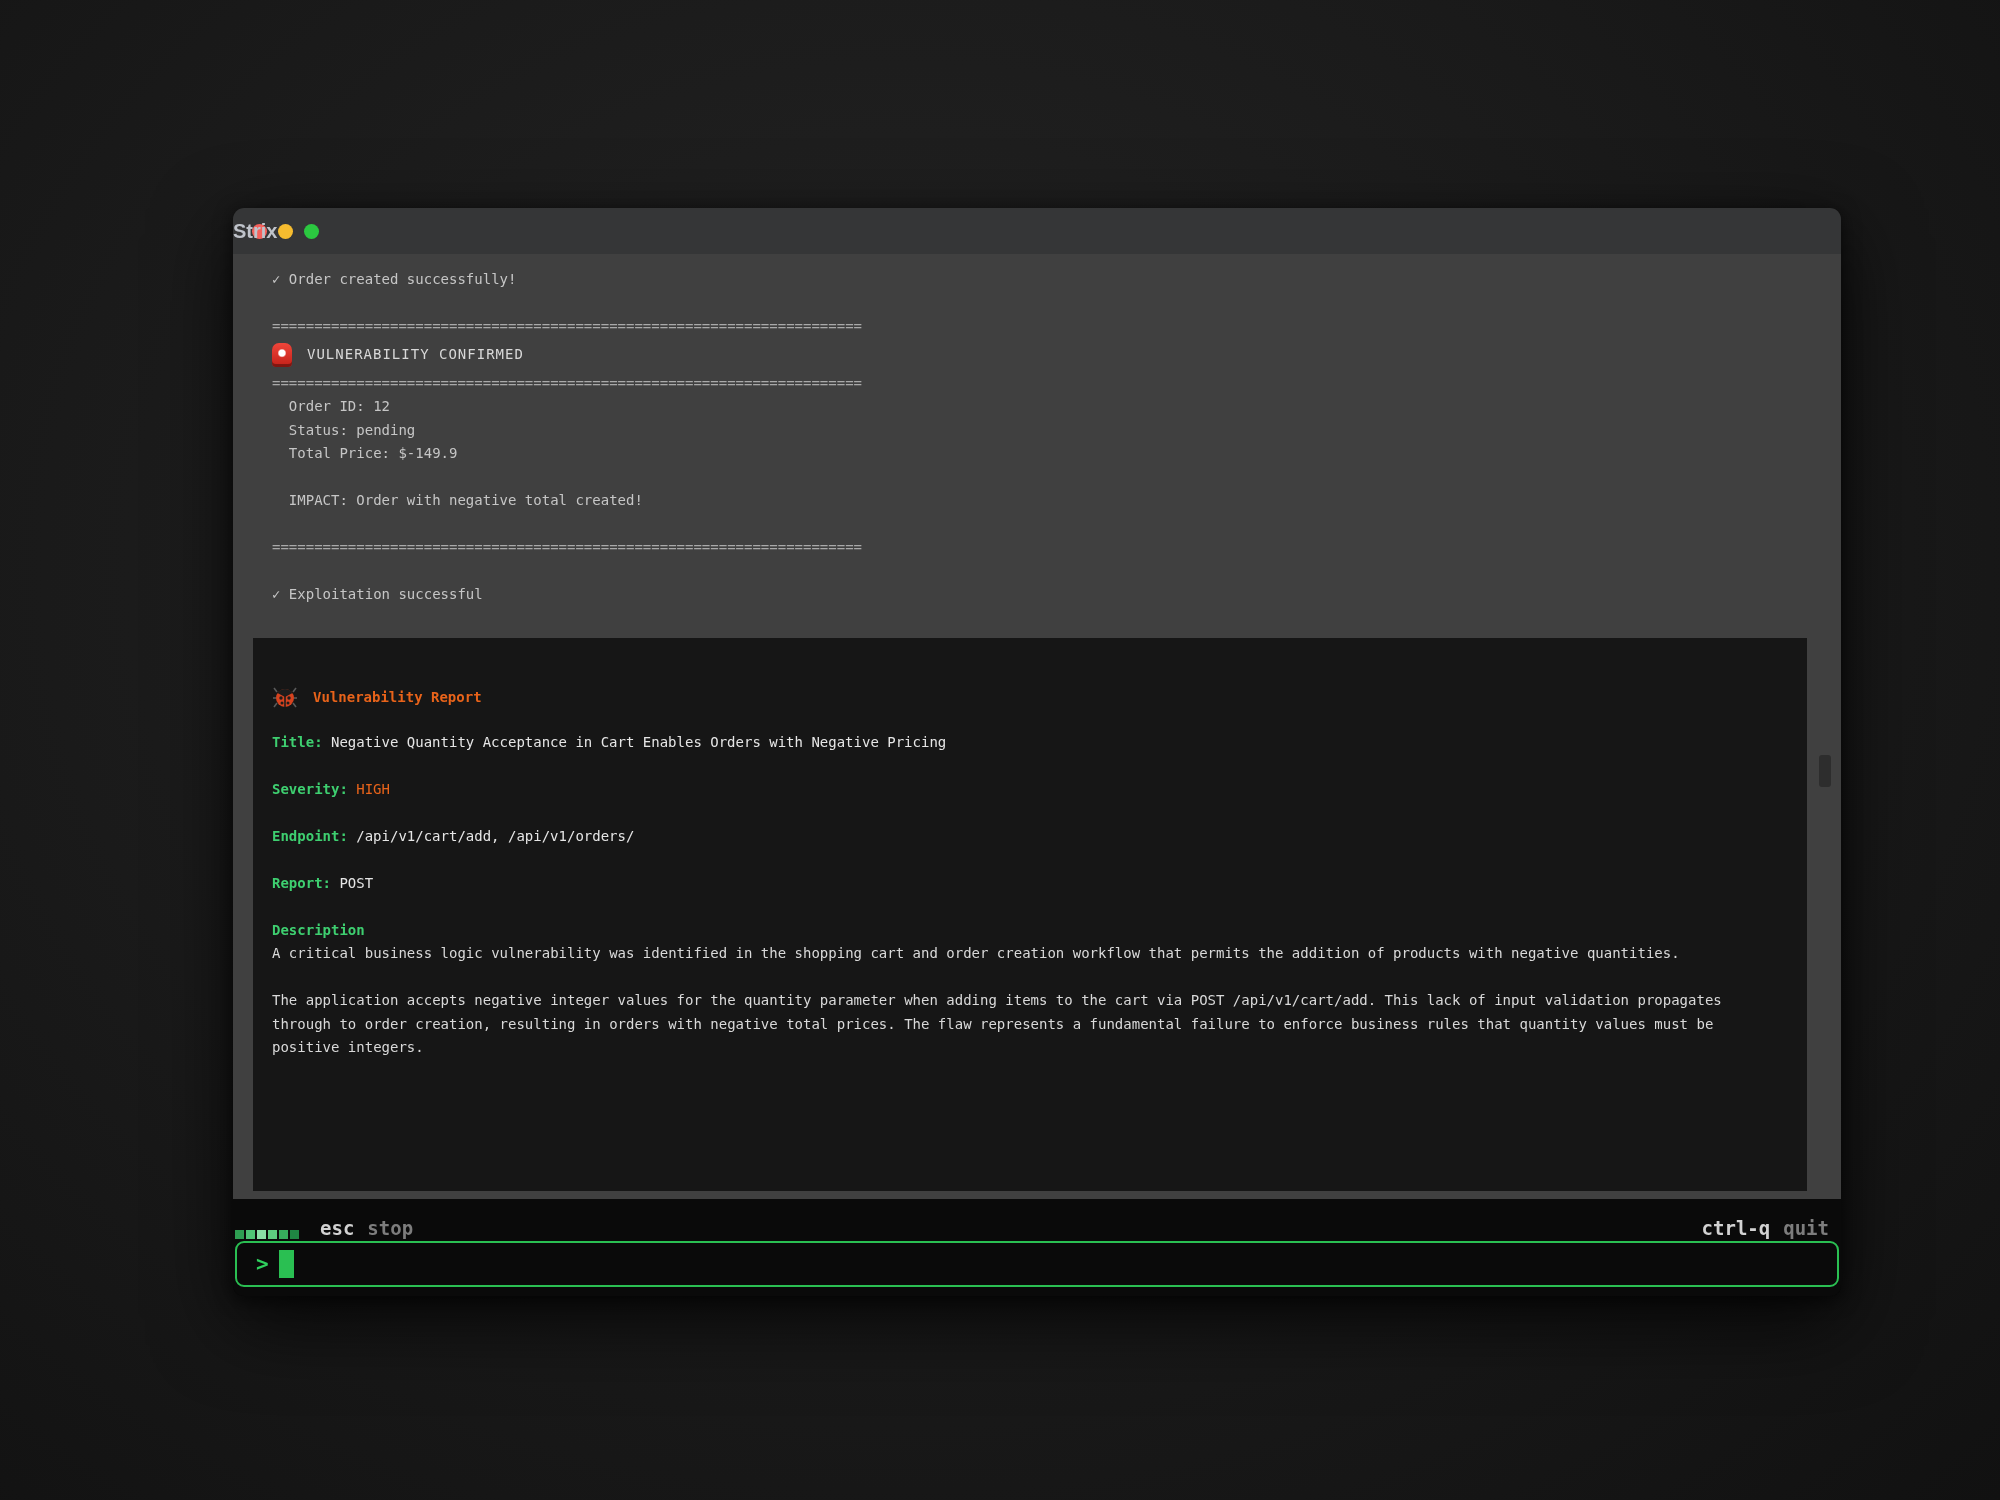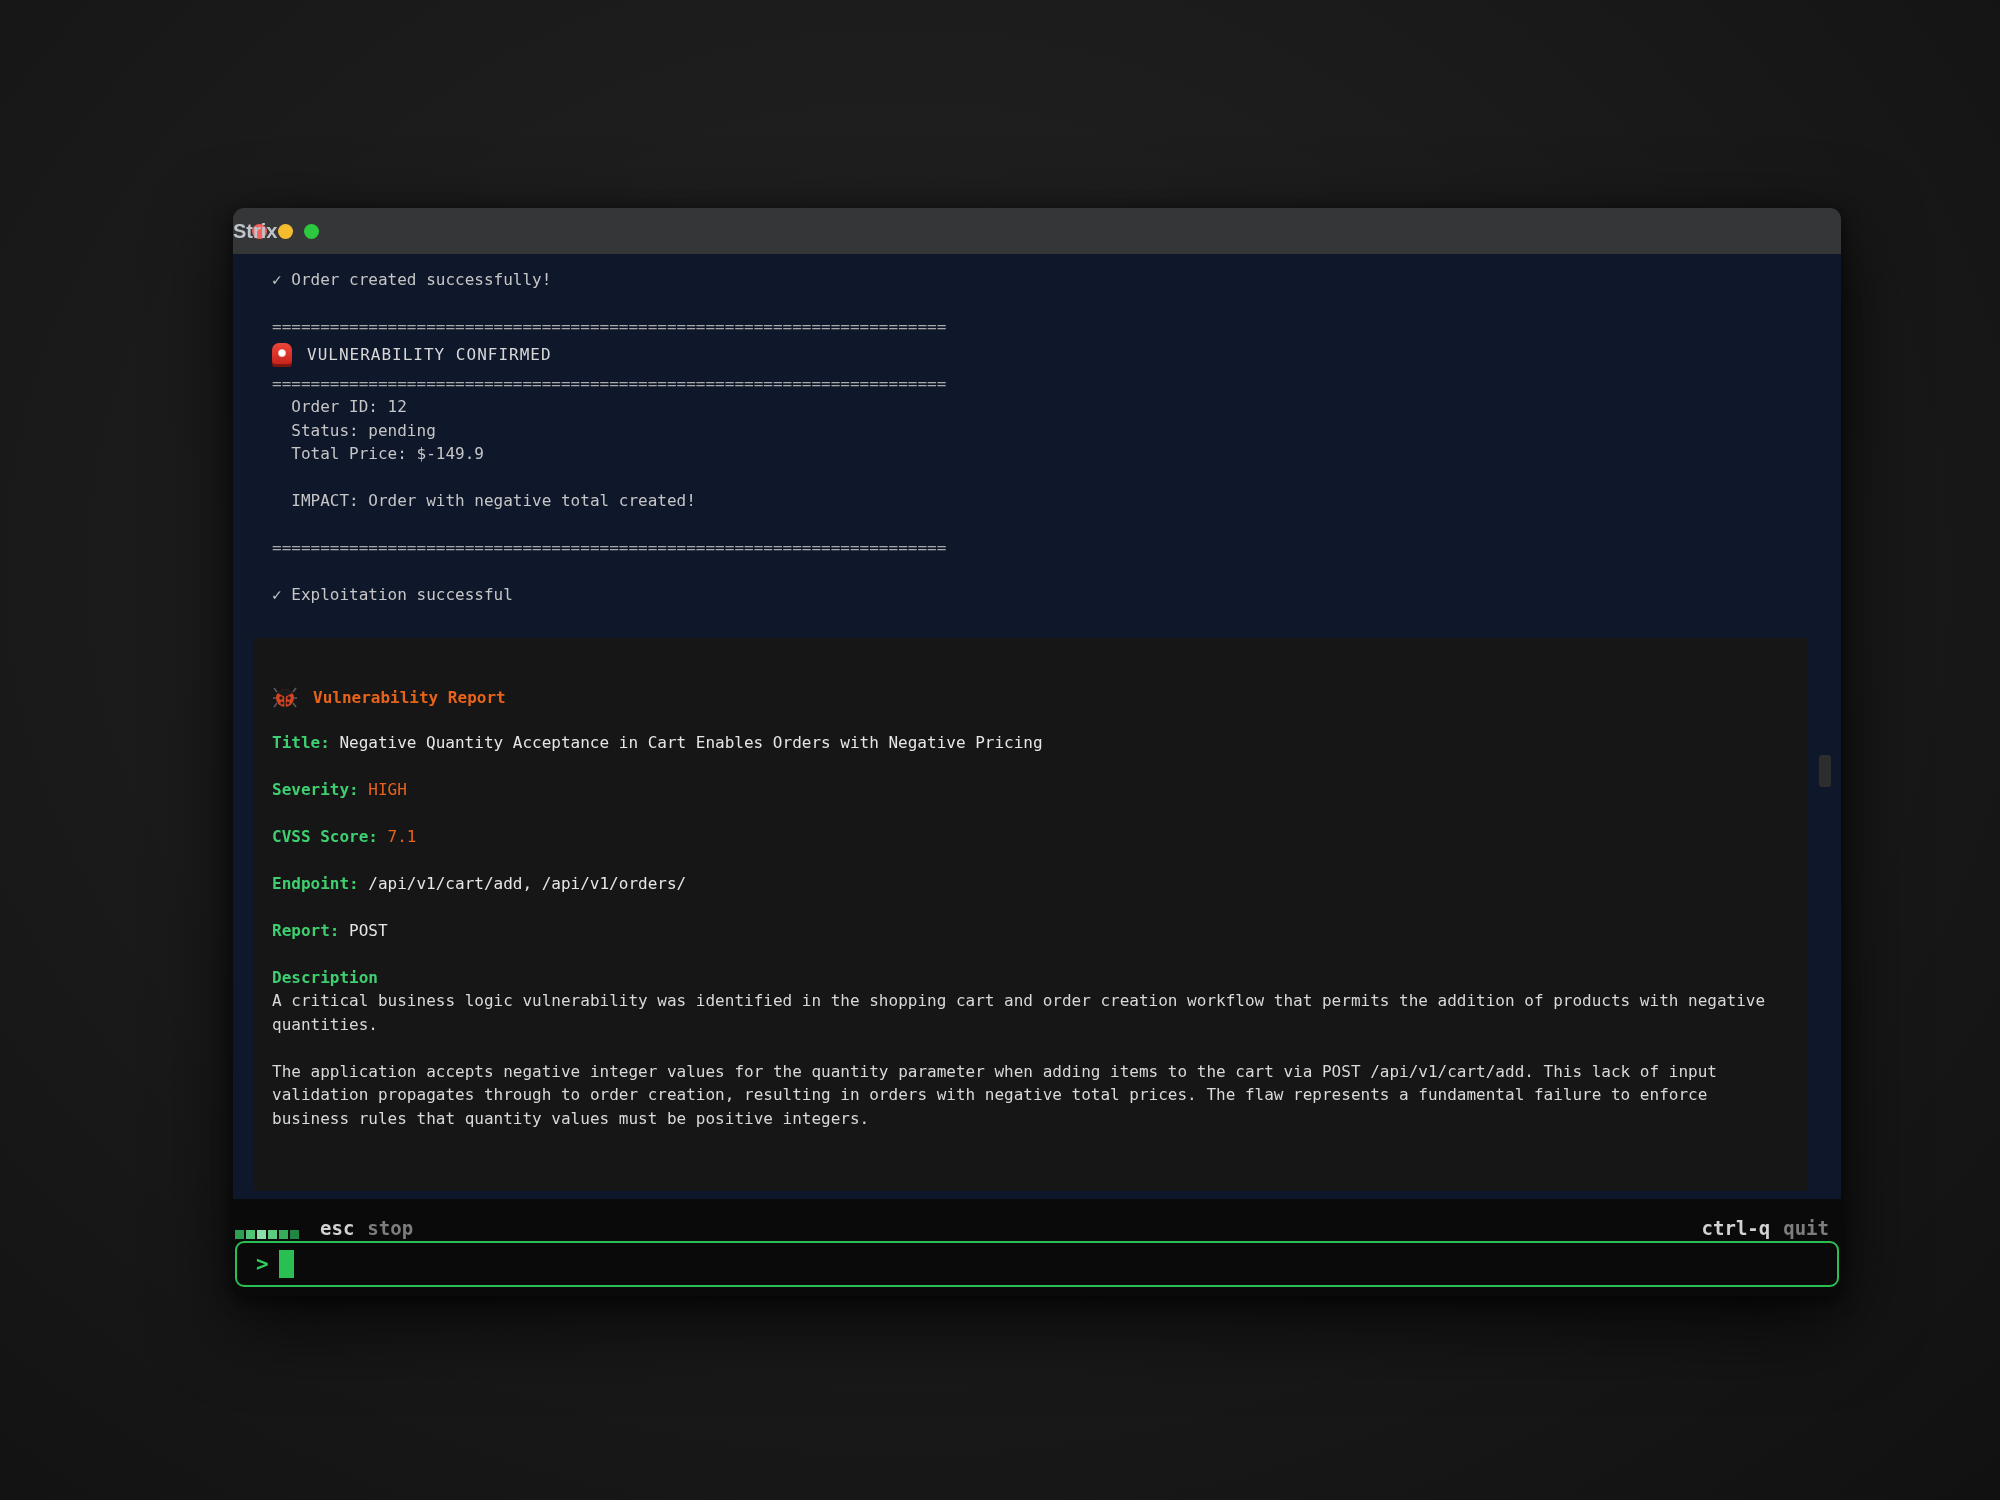--- a/index.html
+++ b/index.html
@@ -39,23 +39,23 @@
   .light.green  { background: #2bc840; }
   .titlebar .title {
     position: absolute; left: 0; right: 0; text-align: left;
     font-family: "Liberation Sans", "DejaVu Sans", sans-serif;
     font-weight: bold; font-size: 20px; color: #bfc3ca;
   }
 
   
   .content {
     flex: 1 1 auto;
-    background: #0f172a;
+    background: #404040;
     padding: 14px 0 0 39px;
-    font-size: 16px;
+    font-size: 14px;
     line-height: 23.5px;
     color: #c6c6c6;
     overflow: hidden;
     position: relative;
   }
   .row { height: 23.5px; white-space: pre; }
   .row.blank { height: 23.5px; }
   .sep { color: #a9a9a9; letter-spacing: 0; }
   .alert-title-row { height: 30px; display: flex; align-items: center; margin: 1px 0 2px 0; }
   .alert-title-row .txt { color: #d8d8d8; margin-left: 15px; letter-spacing: 1px; }
@@ -183,21 +183,20 @@
           <circle cx="9" cy="14" r="1.7" fill="#1c1c1c"></circle>
           <circle cx="17" cy="14" r="1.7" fill="#1c1c1c"></circle>
           <circle cx="10" cy="19" r="1.5" fill="#1c1c1c"></circle>
           <circle cx="16" cy="19" r="1.5" fill="#1c1c1c"></circle>
         </svg>
         <span class="h-txt">Vulnerability Report</span>
       </div>
 
       <div class="rpt-row"><span class="lbl">Title:</span><span class="v-white">Negative Quantity Acceptance in Cart Enables Orders with Negative Pricing</span></div>
       <div class="rpt-row"><span class="lbl">Severity:</span><span class="v-orange">HIGH</span></div>
-      <div class="rpt-row"><span class="lbl">CVSS Score:</span><span class="v-orange">7.1</span></div>
       <div class="rpt-row"><span class="lbl">Endpoint:</span><span class="v-white">/api/v1/cart/add, /api/v1/orders/</span></div>
       <div class="rpt-row"><span class="lbl">Report:</span><span class="v-white">POST</span></div>
 
       <div class="desc-h">Description</div>
       <div class="para">A critical business logic vulnerability was identified in the shopping cart and order creation workflow that permits the addition of products with negative quantities.</div>
       <div class="para second">The application accepts negative integer values for the quantity parameter when adding items to the cart via POST /api/v1/cart/add. This lack of input validation propagates through to order creation, resulting in orders with negative total prices. The flaw represents a fundamental failure to enforce business rules that quantity values must be positive integers.</div>
     </div>
   </div>
 
   <div class="scroll-thumb"></div>

